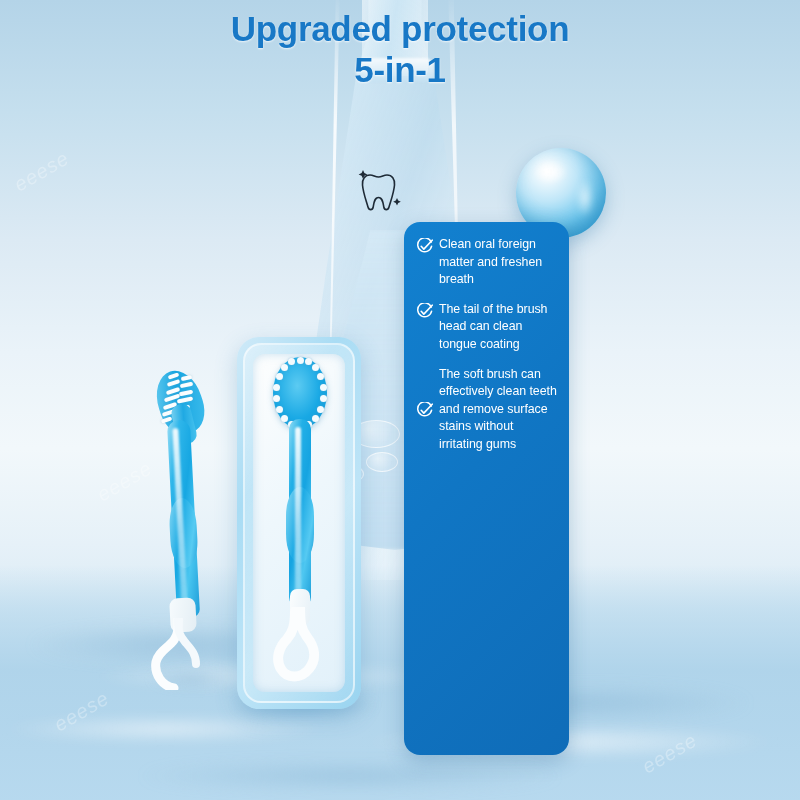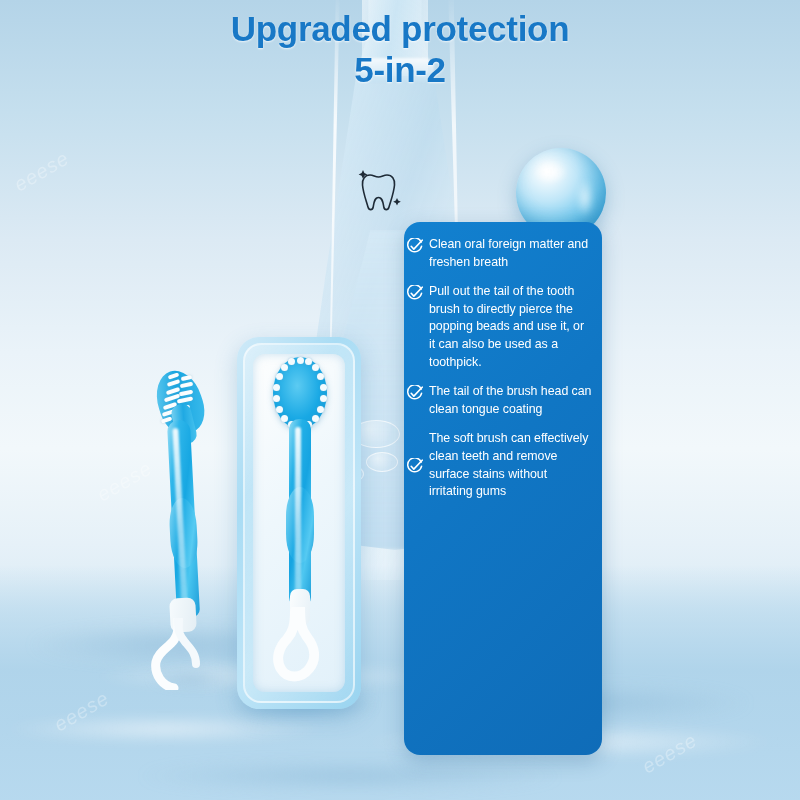--- a/index.html
+++ b/index.html
@@ -124,25 +124,25 @@
   }
   .headline .l2{display:block;}
   .subtitle{
     position:absolute;left:0;right:0;top:114px;text-align:center;
     font-size:16.5px;color:#3d4a55;letter-spacing:.2px;
     text-shadow:0 1px 2px rgba(255,255,255,.8);
   }
 
   
   .panel{
-    position:absolute;left:404px;top:222px;width:198px;height:533px;
+    position:absolute;left:404px;top:222px;width:165px;height:533px;
     border-radius:16px;
     background:linear-gradient(135deg,#1281d0 0%,#1076c4 45%,#0f6cb8 100%);
     box-shadow:0 6px 20px rgba(30,90,140,.28);
-    padding:14px 10px 10px 2px;box-sizing:border-box;
+    padding:14px 10px 10px 12px;box-sizing:border-box;
   }
   .feature{
     display:flex;align-items:flex-start;gap:6px;margin-bottom:12px;
   }
   .feature:last-child{margin-bottom:0;align-items:center;}
   .chk{flex:0 0 auto;width:17px;height:17px;margin-top:2px;}
   .ftxt{
     color:#ffffff;font-size:12.4px;line-height:1.42;
     letter-spacing:-.05px;
   }
@@ -289,37 +289,30 @@
     </svg>
   </div>
 
   <div class="pearl">
     <div class="pearl-hl"></div>
     <div class="pearl-hl2"></div>
   </div>
 
   <div class="headline">
     <span>Upgraded protection</span>
-    <span class="l2">5-in-2</span>
+    <span class="l2">5-in-1</span>
   </div>
 
   <div class="panel" id="panel">
       <div class="feature">
         <span class="chk"><svg width="17" height="17" viewBox="0 0 17 17">
             <path d="M15.2 4.1 A7 7 0 1 0 15.6 8.2" fill="none" stroke="#ffffff" stroke-width="1.5" stroke-linecap="round"></path>
             <path d="M5.2 8.3 L7.8 11.1 L16.2 2.2" fill="none" stroke="#ffffff" stroke-width="1.6" stroke-linecap="round" stroke-linejoin="round"></path>
           </svg></span>
         <span class="ftxt">Clean oral foreign matter and freshen breath</span>
-      </div>
-      <div class="feature">
-        <span class="chk"><svg width="17" height="17" viewBox="0 0 17 17">
-            <path d="M15.2 4.1 A7 7 0 1 0 15.6 8.2" fill="none" stroke="#ffffff" stroke-width="1.5" stroke-linecap="round"></path>
-            <path d="M5.2 8.3 L7.8 11.1 L16.2 2.2" fill="none" stroke="#ffffff" stroke-width="1.6" stroke-linecap="round" stroke-linejoin="round"></path>
-          </svg></span>
-        <span class="ftxt">Pull out the tail of the tooth brush to directly pierce the popping beads and use it, or it can also be used as a toothpick.</span>
       </div>
       <div class="feature">
         <span class="chk"><svg width="17" height="17" viewBox="0 0 17 17">
             <path d="M15.2 4.1 A7 7 0 1 0 15.6 8.2" fill="none" stroke="#ffffff" stroke-width="1.5" stroke-linecap="round"></path>
             <path d="M5.2 8.3 L7.8 11.1 L16.2 2.2" fill="none" stroke="#ffffff" stroke-width="1.6" stroke-linecap="round" stroke-linejoin="round"></path>
           </svg></span>
         <span class="ftxt">The tail of the brush head can clean tongue coating</span>
       </div>
       <div class="feature">
         <span class="chk"><svg width="17" height="17" viewBox="0 0 17 17">

